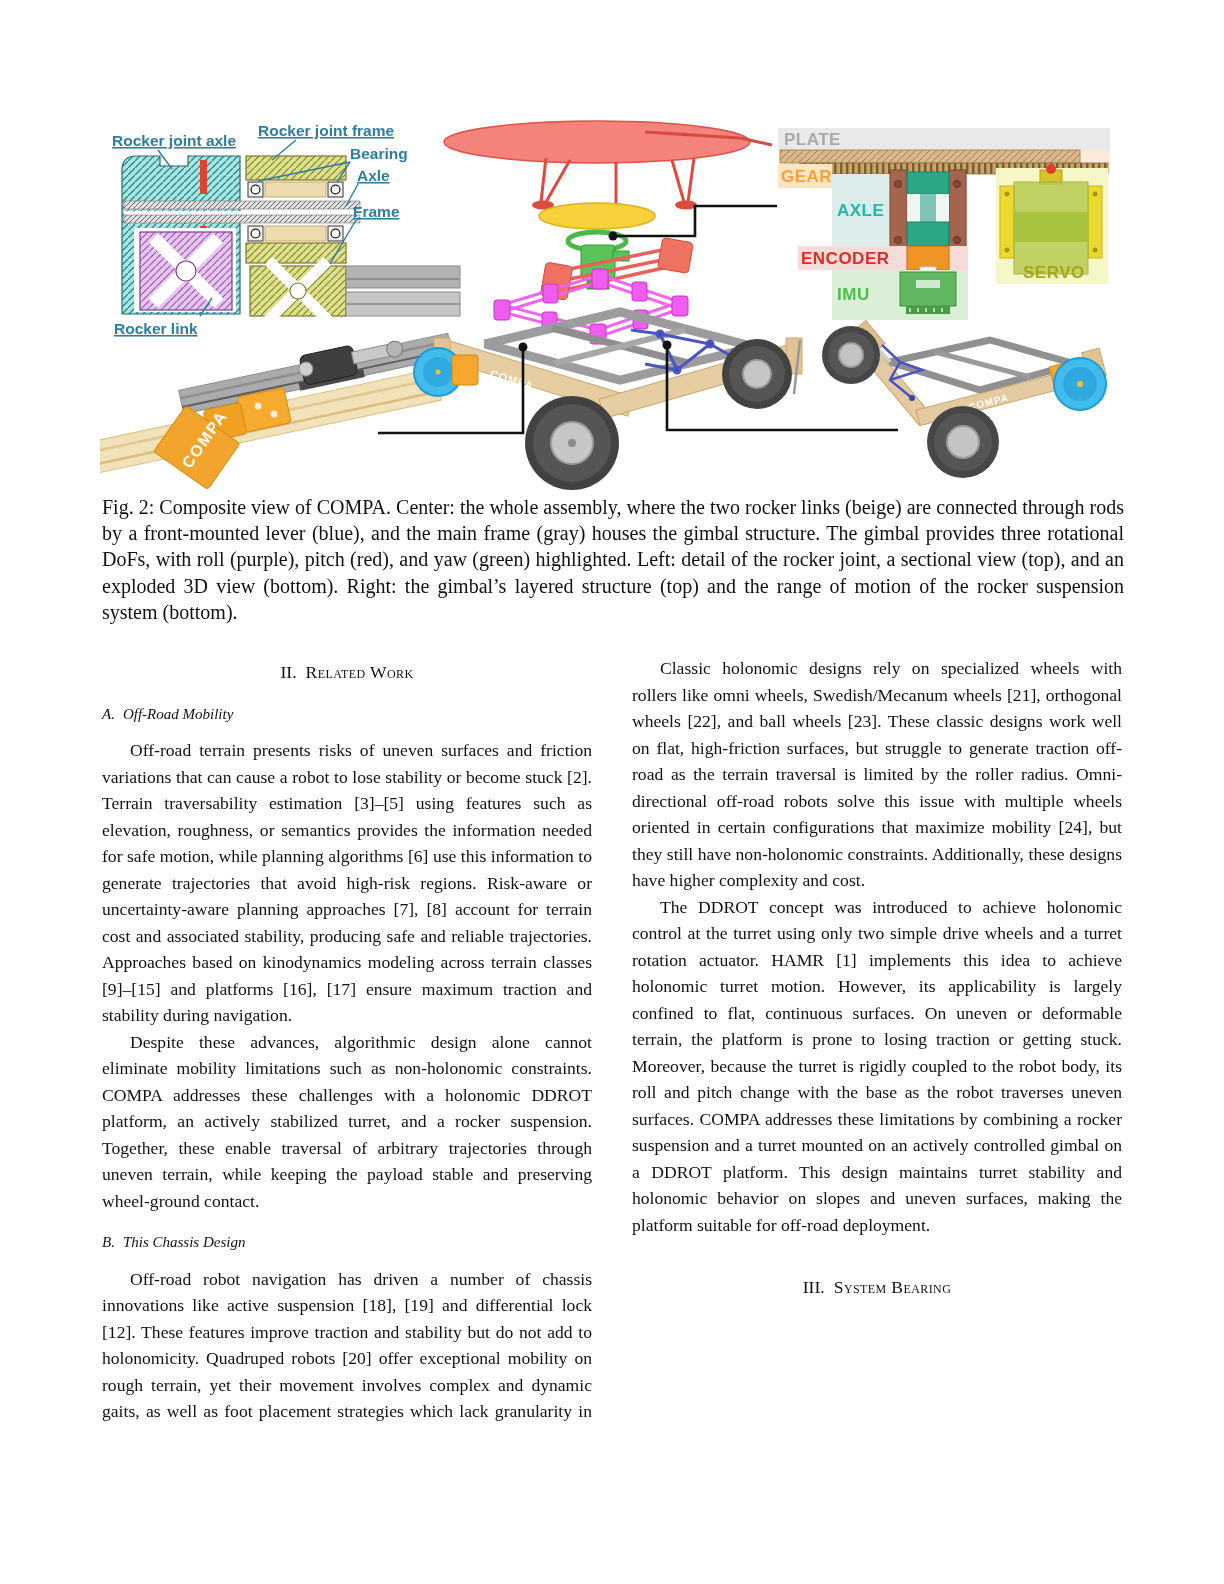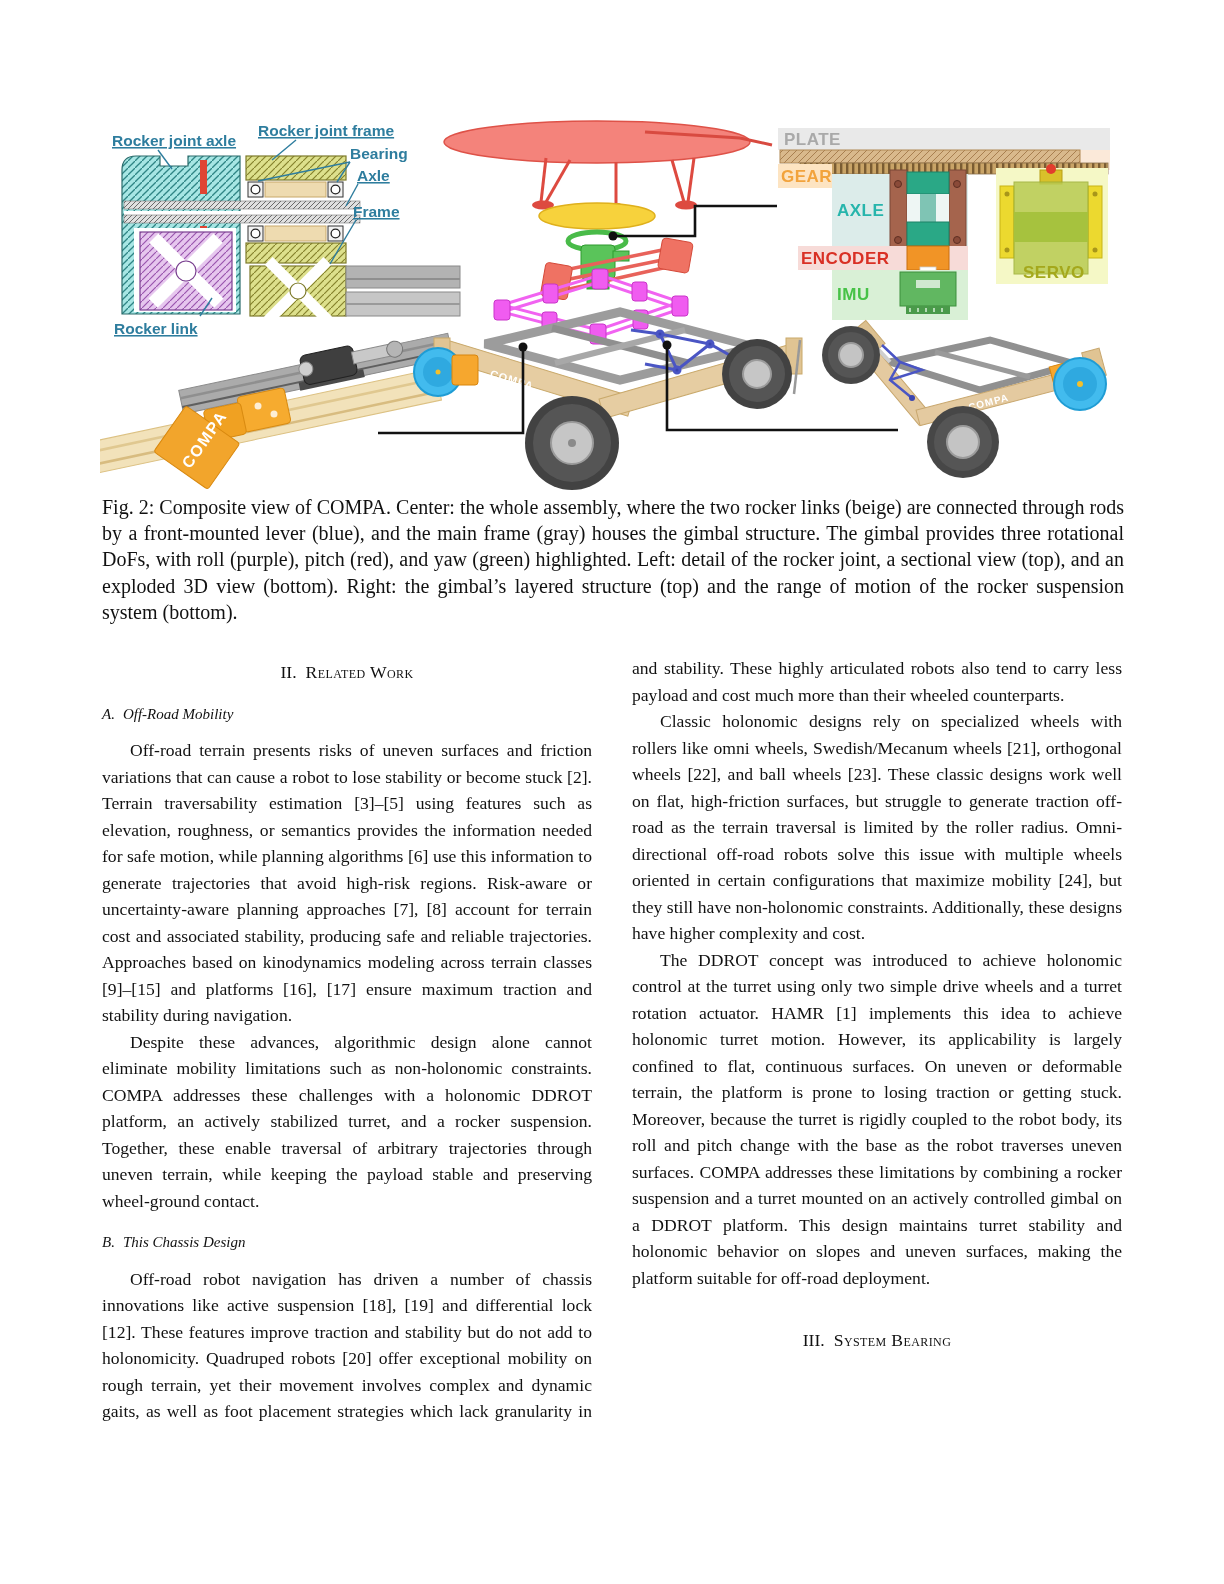--- a/index.html
+++ b/index.html
@@ -367,19 +367,18 @@
   <div class="col" id="col-left">
     <h2 class="sec"><span class="sec-num">II.</span><span class="sec-title">Related Work</span></h2>
     <h3 class="subsec"><span class="sub-label">A.</span><span>Off-Road Mobility</span></h3>
     <p>Off-road terrain presents risks of uneven surfaces and friction variations that can cause a robot to lose stability or become stuck [2]. Terrain traversability estimation [3]–[5] using features such as elevation, roughness, or semantics provides the information needed for safe motion, while planning algorithms [6] use this information to generate trajectories that avoid high-risk regions. Risk-aware or uncertainty-aware planning approaches [7], [8] account for terrain cost and associated stability, producing safe and reliable trajectories. Approaches based on kinodynamics modeling across terrain classes [9]–[15] and platforms [16], [17] ensure maximum traction and stability during navigation.</p>
     <p>Despite these advances, algorithmic design alone cannot eliminate mobility limitations such as non-holonomic constraints. COMPA addresses these challenges with a holonomic DDROT platform, an actively stabilized turret, and a rocker suspension. Together, these enable traversal of arbitrary trajectories through uneven terrain, while keeping the payload stable and preserving wheel-ground contact.</p>
     <h3 class="subsec"><span class="sub-label">B.</span><span>This Chassis Design</span></h3>
     <p>Off-road robot navigation has driven a number of chassis innovations like active suspension [18], [19] and differential lock [12]. These features improve traction and stability but do not add to holonomicity. Quadruped robots [20] offer exceptional mobility on rough terrain, yet their movement involves complex and dynamic gaits, as well as foot placement strategies which lack granularity in motion control</p>
   </div>
 
   <div class="col" id="col-right">
-    <p class="noindent">and stability. These highly articulated robots also tend to carry less payload and cost much more than their wheeled counterparts.</p>
     <p>Classic holonomic designs rely on specialized wheels with rollers like omni wheels, Swedish/Mecanum wheels [21], orthogonal wheels [22], and ball wheels [23]. These classic designs work well on flat, high-friction surfaces, but struggle to generate traction off-road as the terrain traversal is limited by the roller radius. Omni-directional off-road robots solve this issue with multiple wheels oriented in certain configurations that maximize mobility [24], but they still have non-holonomic constraints. Additionally, these designs have higher complexity and cost.</p>
     <p>The DDROT concept was introduced to achieve holonomic control at the turret using only two simple drive wheels and a turret rotation actuator. HAMR [1] implements this idea to achieve holonomic turret motion. However, its applicability is largely confined to flat, continuous surfaces. On uneven or deformable terrain, the platform is prone to losing traction or getting stuck. Moreover, because the turret is rigidly coupled to the robot body, its roll and pitch change with the base as the robot traverses uneven surfaces. COMPA addresses these limitations by combining a rocker suspension and a turret mounted on an actively controlled gimbal on a DDROT platform. This design maintains turret stability and holonomic behavior on slopes and uneven surfaces, making the platform suitable for off-road deployment.</p>
     <h2 class="sec sec3"><span class="sec-num">III.</span><span class="sec-title">System Bearing</span></h2>
   </div>
 
 </div>
 
 </body></html>

